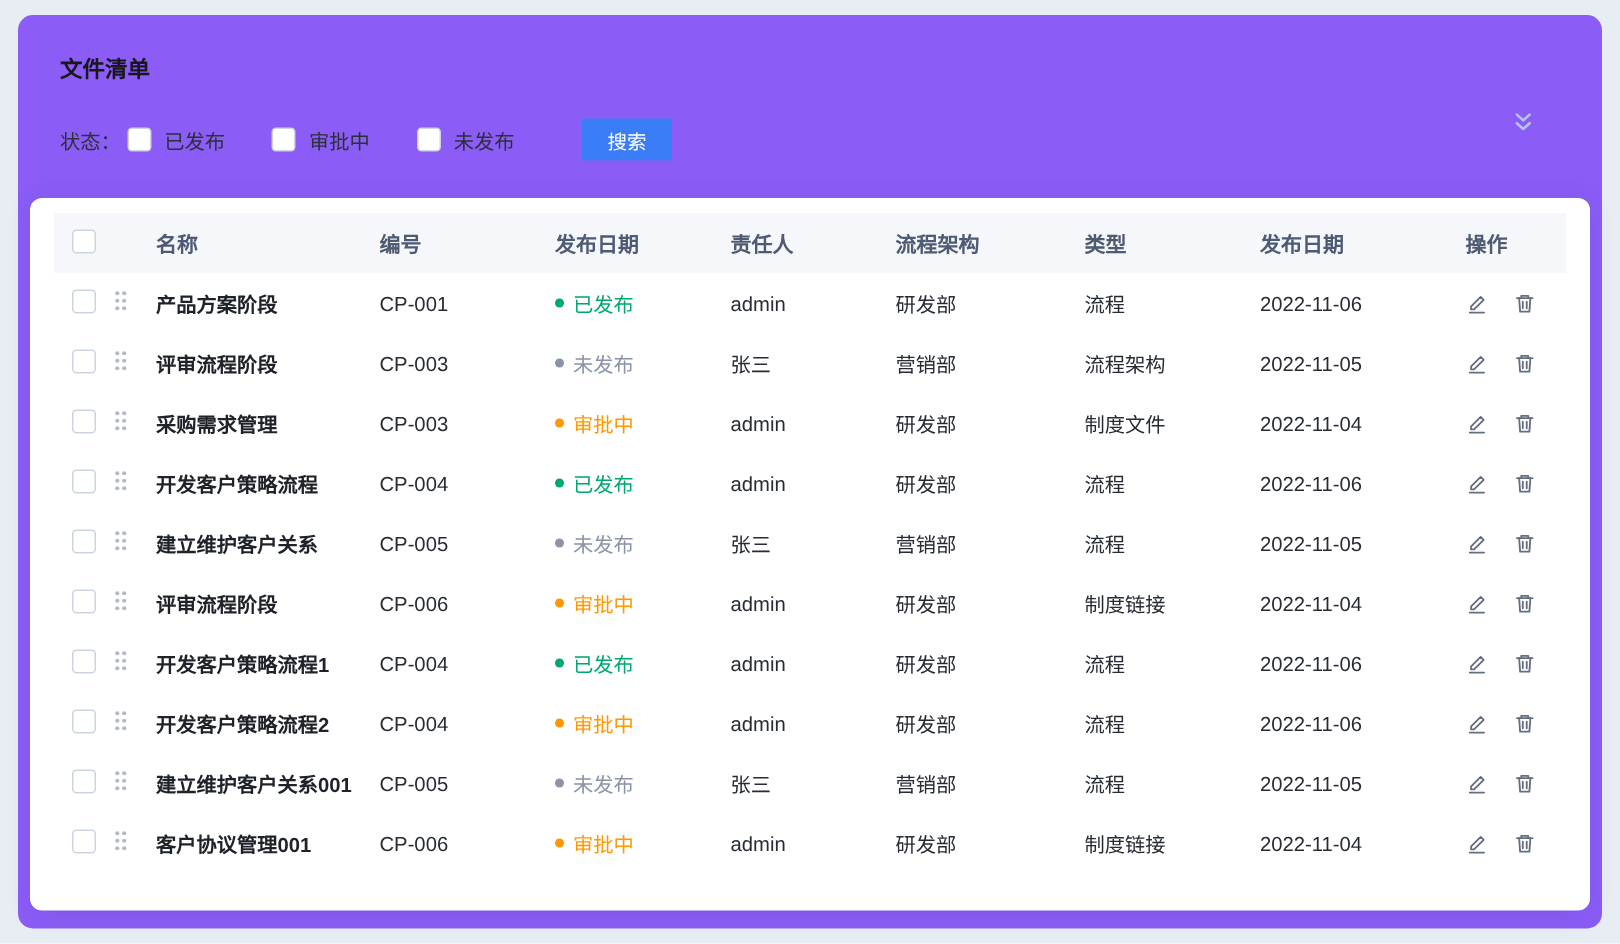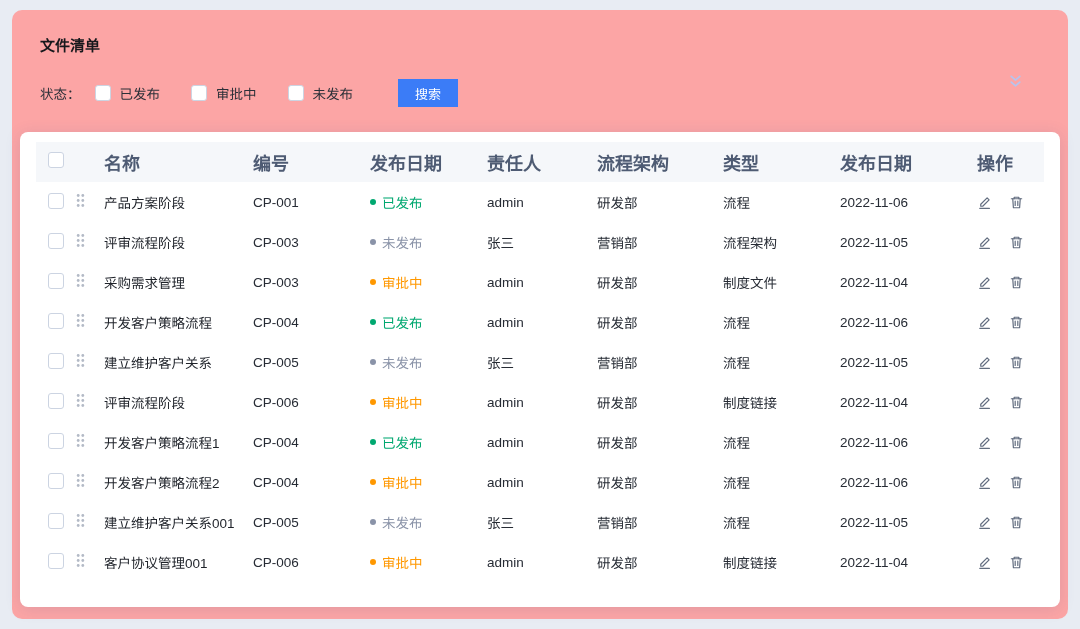--- a/index.html
+++ b/index.html
@@ -6,27 +6,27 @@
   html,body { width:1080px; height:629px; }
   body {
     background:#e8ecf3;
     font-family:"Liberation Sans","DejaVu Sans",sans-serif;
     color:#23272f;
     overflow:hidden;
   }
   .app { position:relative; width:1080px; height:629px; }
   .main-panel {
     position:absolute; left:12px; top:10px; right:12px; bottom:10px;
-    background:#fca5a5; border-radius:10px;
+    background:#8b5cf6; border-radius:10px;
   }
   
   .filter-section { padding:24px 28px 0 28px; position:relative; }
   .page-title { font-size:15px; font-weight:700; color:#17181c; }
   .filter-row { display:flex; align-items:center; margin-top:24px; }
-  .status-label { font-size:13.5px; color:#2c3038; margin-right:14px; }
+  .status-label { font-size:13.5px; color:#2c3038; margin-right:4px; }
   .check-group { display:flex; align-items:center; margin-right:31px; cursor:pointer; }
   .checkbox {
     display:inline-block; width:16px; height:16px; background:#fff;
     border:1px solid #ccd4e2; border-radius:3px; flex:none;
   }
   .check-group .checkbox { margin-right:9px; }
   .check-label { font-size:13.5px; color:#2c3038; }
   .search-btn {
     margin-left:14px; height:28px; padding:0 17px; border:none; border-radius:0;
     background:var(--accent,#3b7cf7); color:#fff; font-size:13px; cursor:pointer;
@@ -38,27 +38,27 @@
   
   .table-card {
     position:absolute; left:8px; right:8px; top:122px; bottom:12px;
     background:#fff; border-radius:8px; overflow:hidden;
     box-shadow:0 2px 16px rgba(41,70,140,0.13);
     padding:10px 16px 0 16px;
   }
   table { width:100%; border-collapse:collapse; table-layout:fixed; }
   thead tr { background:#f5f7fa; height:40px; }
   th {
-    font-size:18px; font-weight:600; color:#4e5b73; text-align:left;
+    font-size:14px; font-weight:600; color:#4e5b73; text-align:left;
     padding:0; white-space:nowrap;
   }
   th.col-check, td.col-check { text-align:center; }
   tbody tr { height:40px; }
   td { font-size:13.5px; color:#262b34; white-space:nowrap; overflow:hidden; }
-  td.cell-name { font-weight:400; color:#1e2229; }
+  td.cell-name { font-weight:700; color:#1e2229; }
   .drag-handle { display:inline-block; line-height:0; cursor:grab; }
   .status { display:inline-flex; align-items:center; gap:6px; }
   .status .dot { width:6px; height:6px; border-radius:50%; background:currentColor; flex:none; }
   .status.published  { color:var(--c-published,#00a870); }
   .status.approving  { color:var(--c-approving,#ff9800); }
   .status.unpublished{ color:var(--c-unpublished,#8a93a8); }
   .actions { display:flex; align-items:center; gap:17px; }
   .icon-btn { line-height:0; cursor:pointer; display:inline-block; }
 </style>
 </head>

